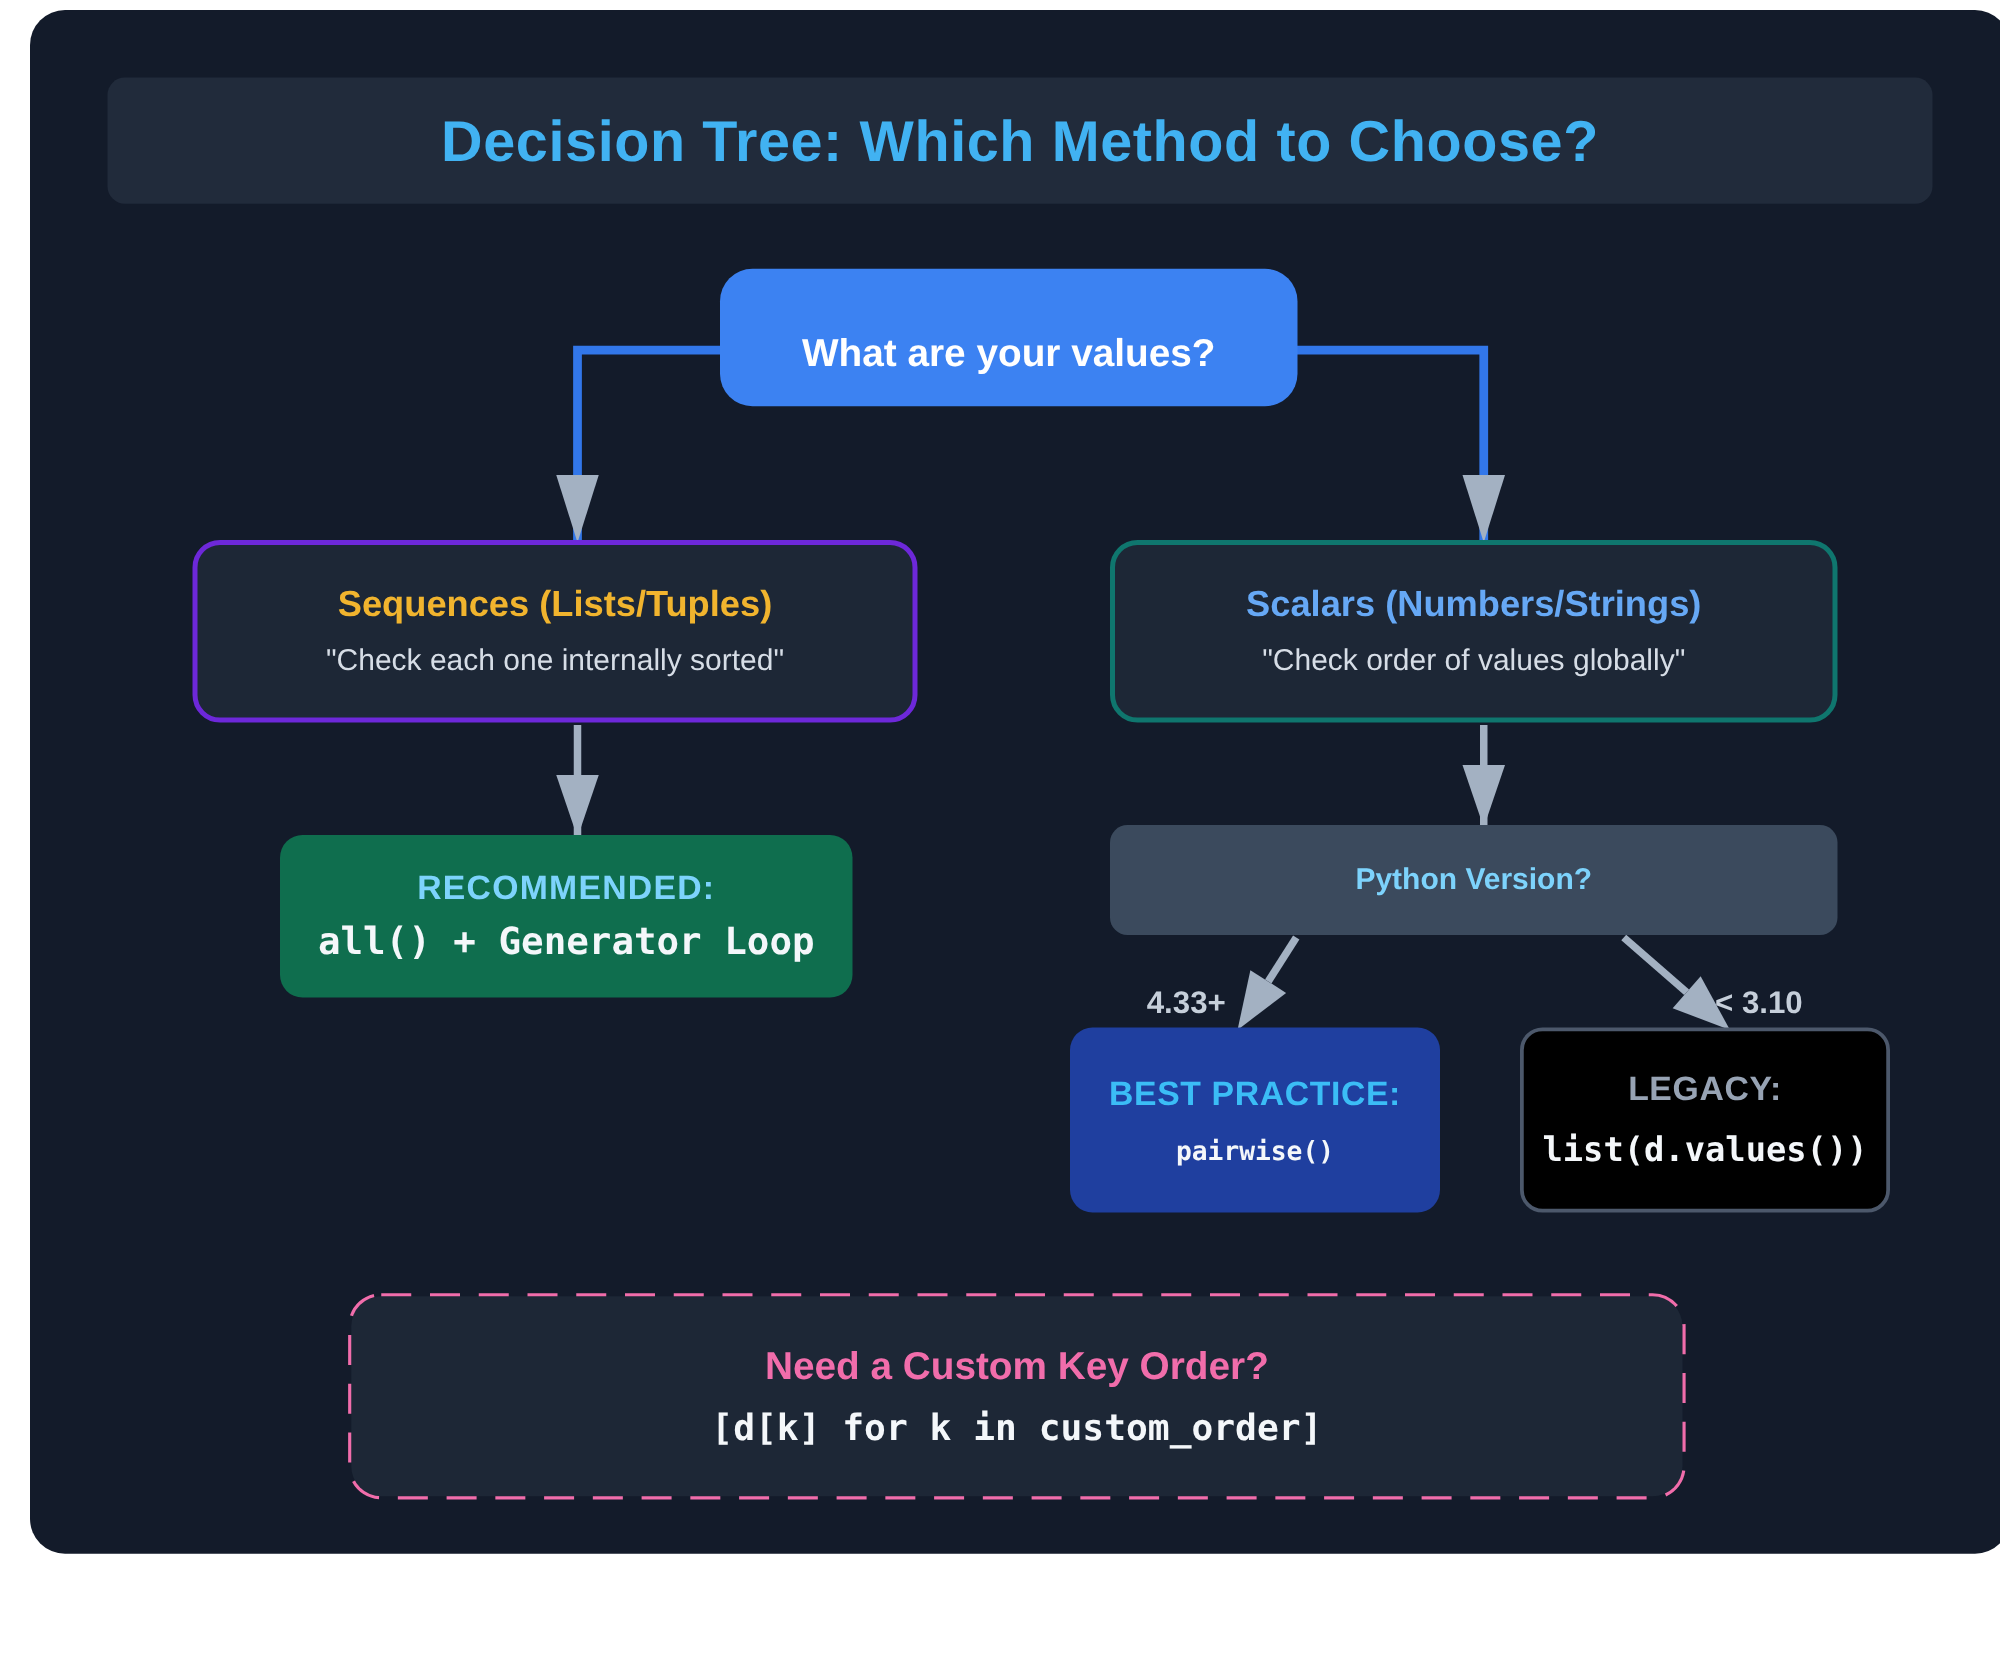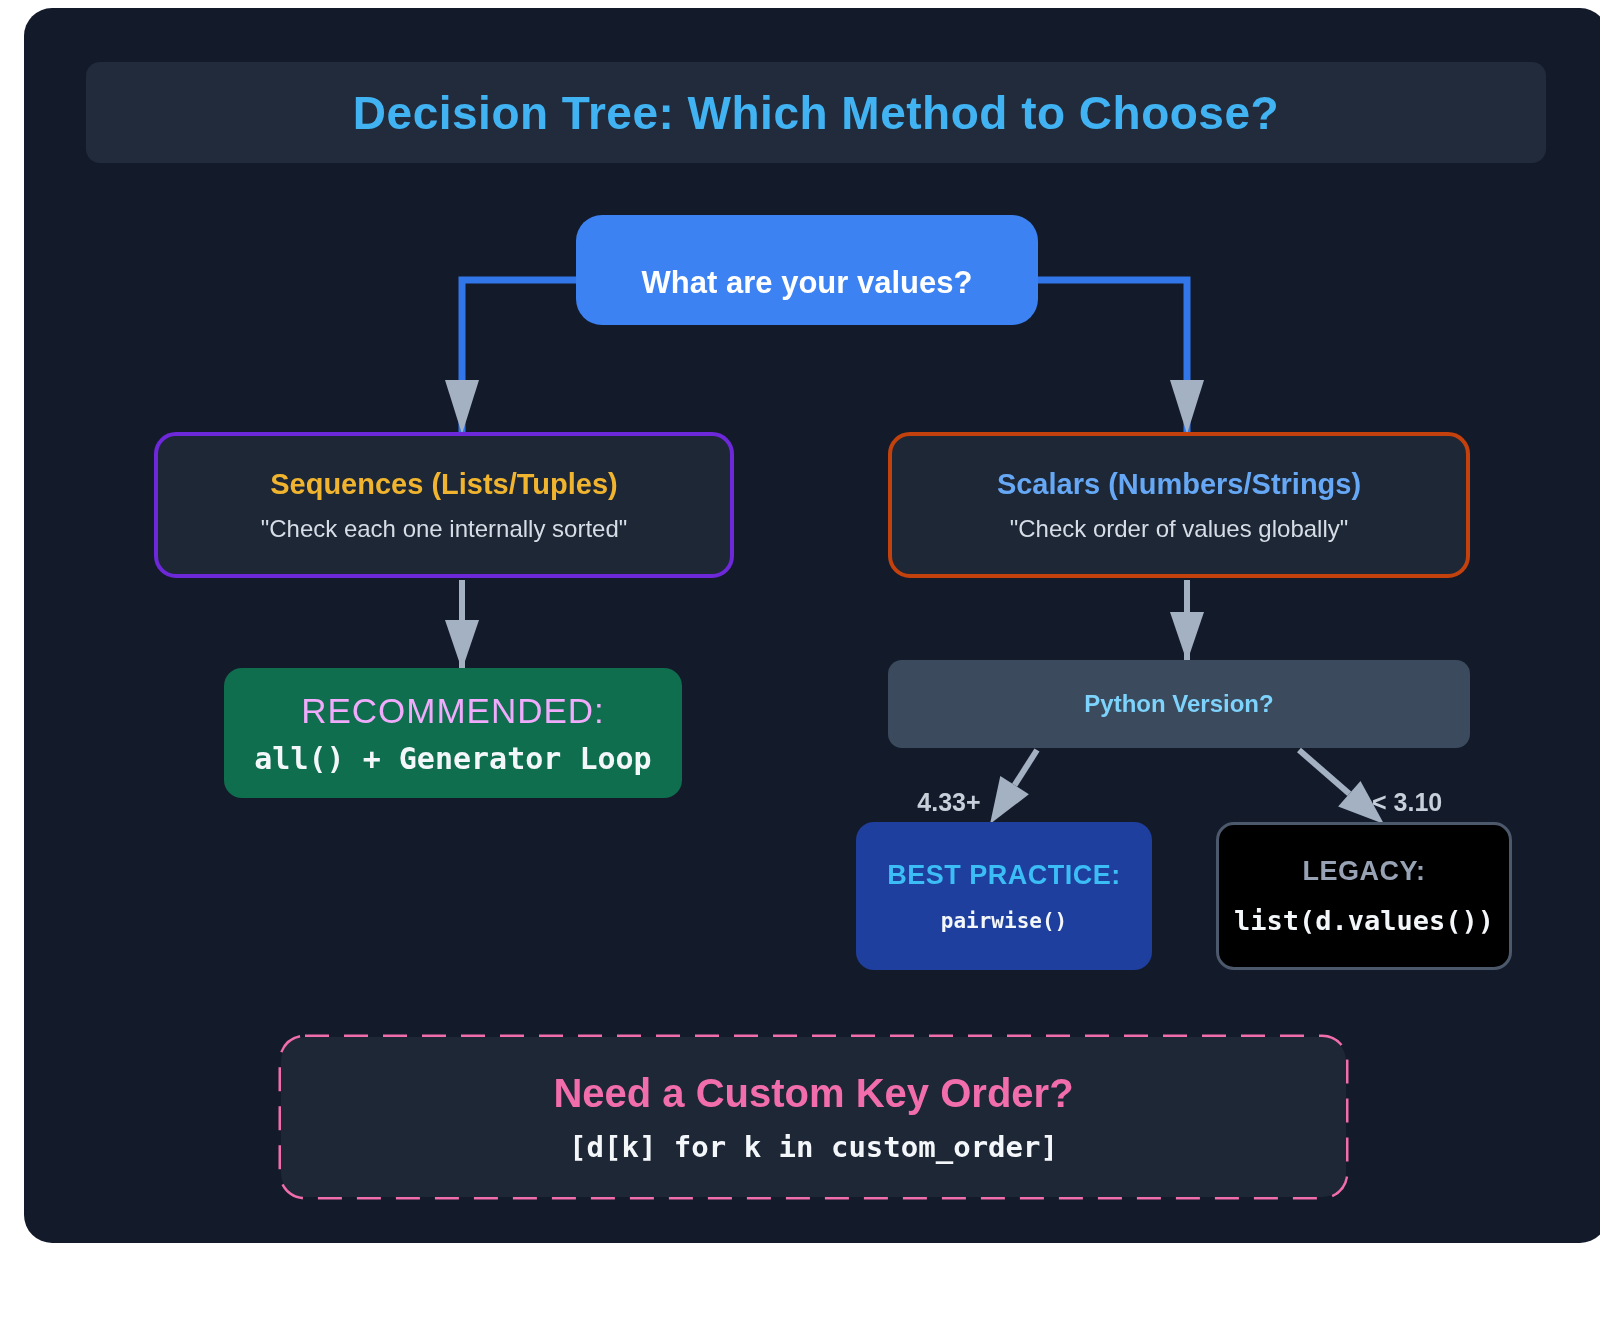--- a/index.html
+++ b/index.html
@@ -14,47 +14,47 @@
   .titlebar .t{color:#41b2f2;font-size:46px;font-weight:bold;letter-spacing:.5px;}
 
   .node{position:absolute;display:flex;flex-direction:column;align-items:center;justify-content:center;box-sizing:border-box;text-align:center;}
 
   .root{left:552px;top:207px;width:462px;height:110px;background:#3c82f2;border-radius:26px;}
   .root .t{color:#ffffff;font-size:31px;font-weight:bold;margin-top:25px;}
 
   .branch{background:#1d2736;border-radius:22px;gap:14px;padding:10px 20px;}
   .seq{left:130px;top:424px;width:580px;height:146px;border:4px solid #6d28d9;}
   .seq .h{color:#f1b42e;font-size:29px;font-weight:bold;}
-  .scal{left:864px;top:424px;width:582px;height:146px;border:4px solid #c2410c;}
+  .scal{left:864px;top:424px;width:582px;height:146px;border:4px solid #0f766e;}
   .scal .h{color:#66a8f5;font-size:29px;font-weight:bold;}
   .branch .s{color:#d6dde6;font-size:24px;font-weight:normal;}
 
   .green{left:200px;top:660px;width:458px;height:130px;background:#0f6e4e;border-radius:18px;gap:10px;}
-  .green .h{color:#f0abfc;font-size:35px;font-weight:normal;letter-spacing:1px;}
+  .green .h{color:#7dd3fc;font-size:27px;font-weight:bold;letter-spacing:1px;}
   .code{font-family:"DejaVu Sans Mono",monospace;font-weight:bold;color:#f4f7fa;}
   .green .code{font-size:30px;}
 
   .python{left:864px;top:652px;width:582px;height:88px;background:#3b4a5d;border-radius:14px;}
   .python .t{color:#7dd3fc;font-size:24px;font-weight:bold;}
 
   .edge-label{position:absolute;color:#c6cfda;font-size:25px;font-weight:bold;}
   .el-left{left:850px;top:780px;width:150px;text-align:center;}
   .el-right{left:1348px;top:780px;width:150px;text-align:left;}
 
   .best{left:832px;top:814px;width:296px;height:148px;background:#1f3f9f;border-radius:18px;gap:18px;}
   .best .h{color:#3bbdf6;font-size:27px;font-weight:bold;letter-spacing:.5px;}
   .best .code{font-size:21px;}
 
   .legacy{left:1192px;top:814px;width:296px;height:148px;background:#000000;border-radius:18px;
           border:3px solid #4c586b;gap:18px;}
   .legacy .h{color:#97a3b4;font-size:27px;font-weight:bold;letter-spacing:.5px;}
   .legacy .code{font-size:27px;}
 
   .custom{left:257px;top:1029px;width:1065px;height:160px;background:#1d2736;border-radius:24px;gap:14px;}
-  .custom .h{color:#f16dab;font-size:40px;font-weight:bold;}
+  .custom .h{color:#f16dab;font-size:31px;font-weight:bold;}
   .custom .code{font-size:29px;}
 </style>
 </head>
 <body>
 
 <div class="page">
   <div class="canvas">
 
     <svg class="wires" width="1600" height="1337" viewBox="0 0 1600 1337">
 

